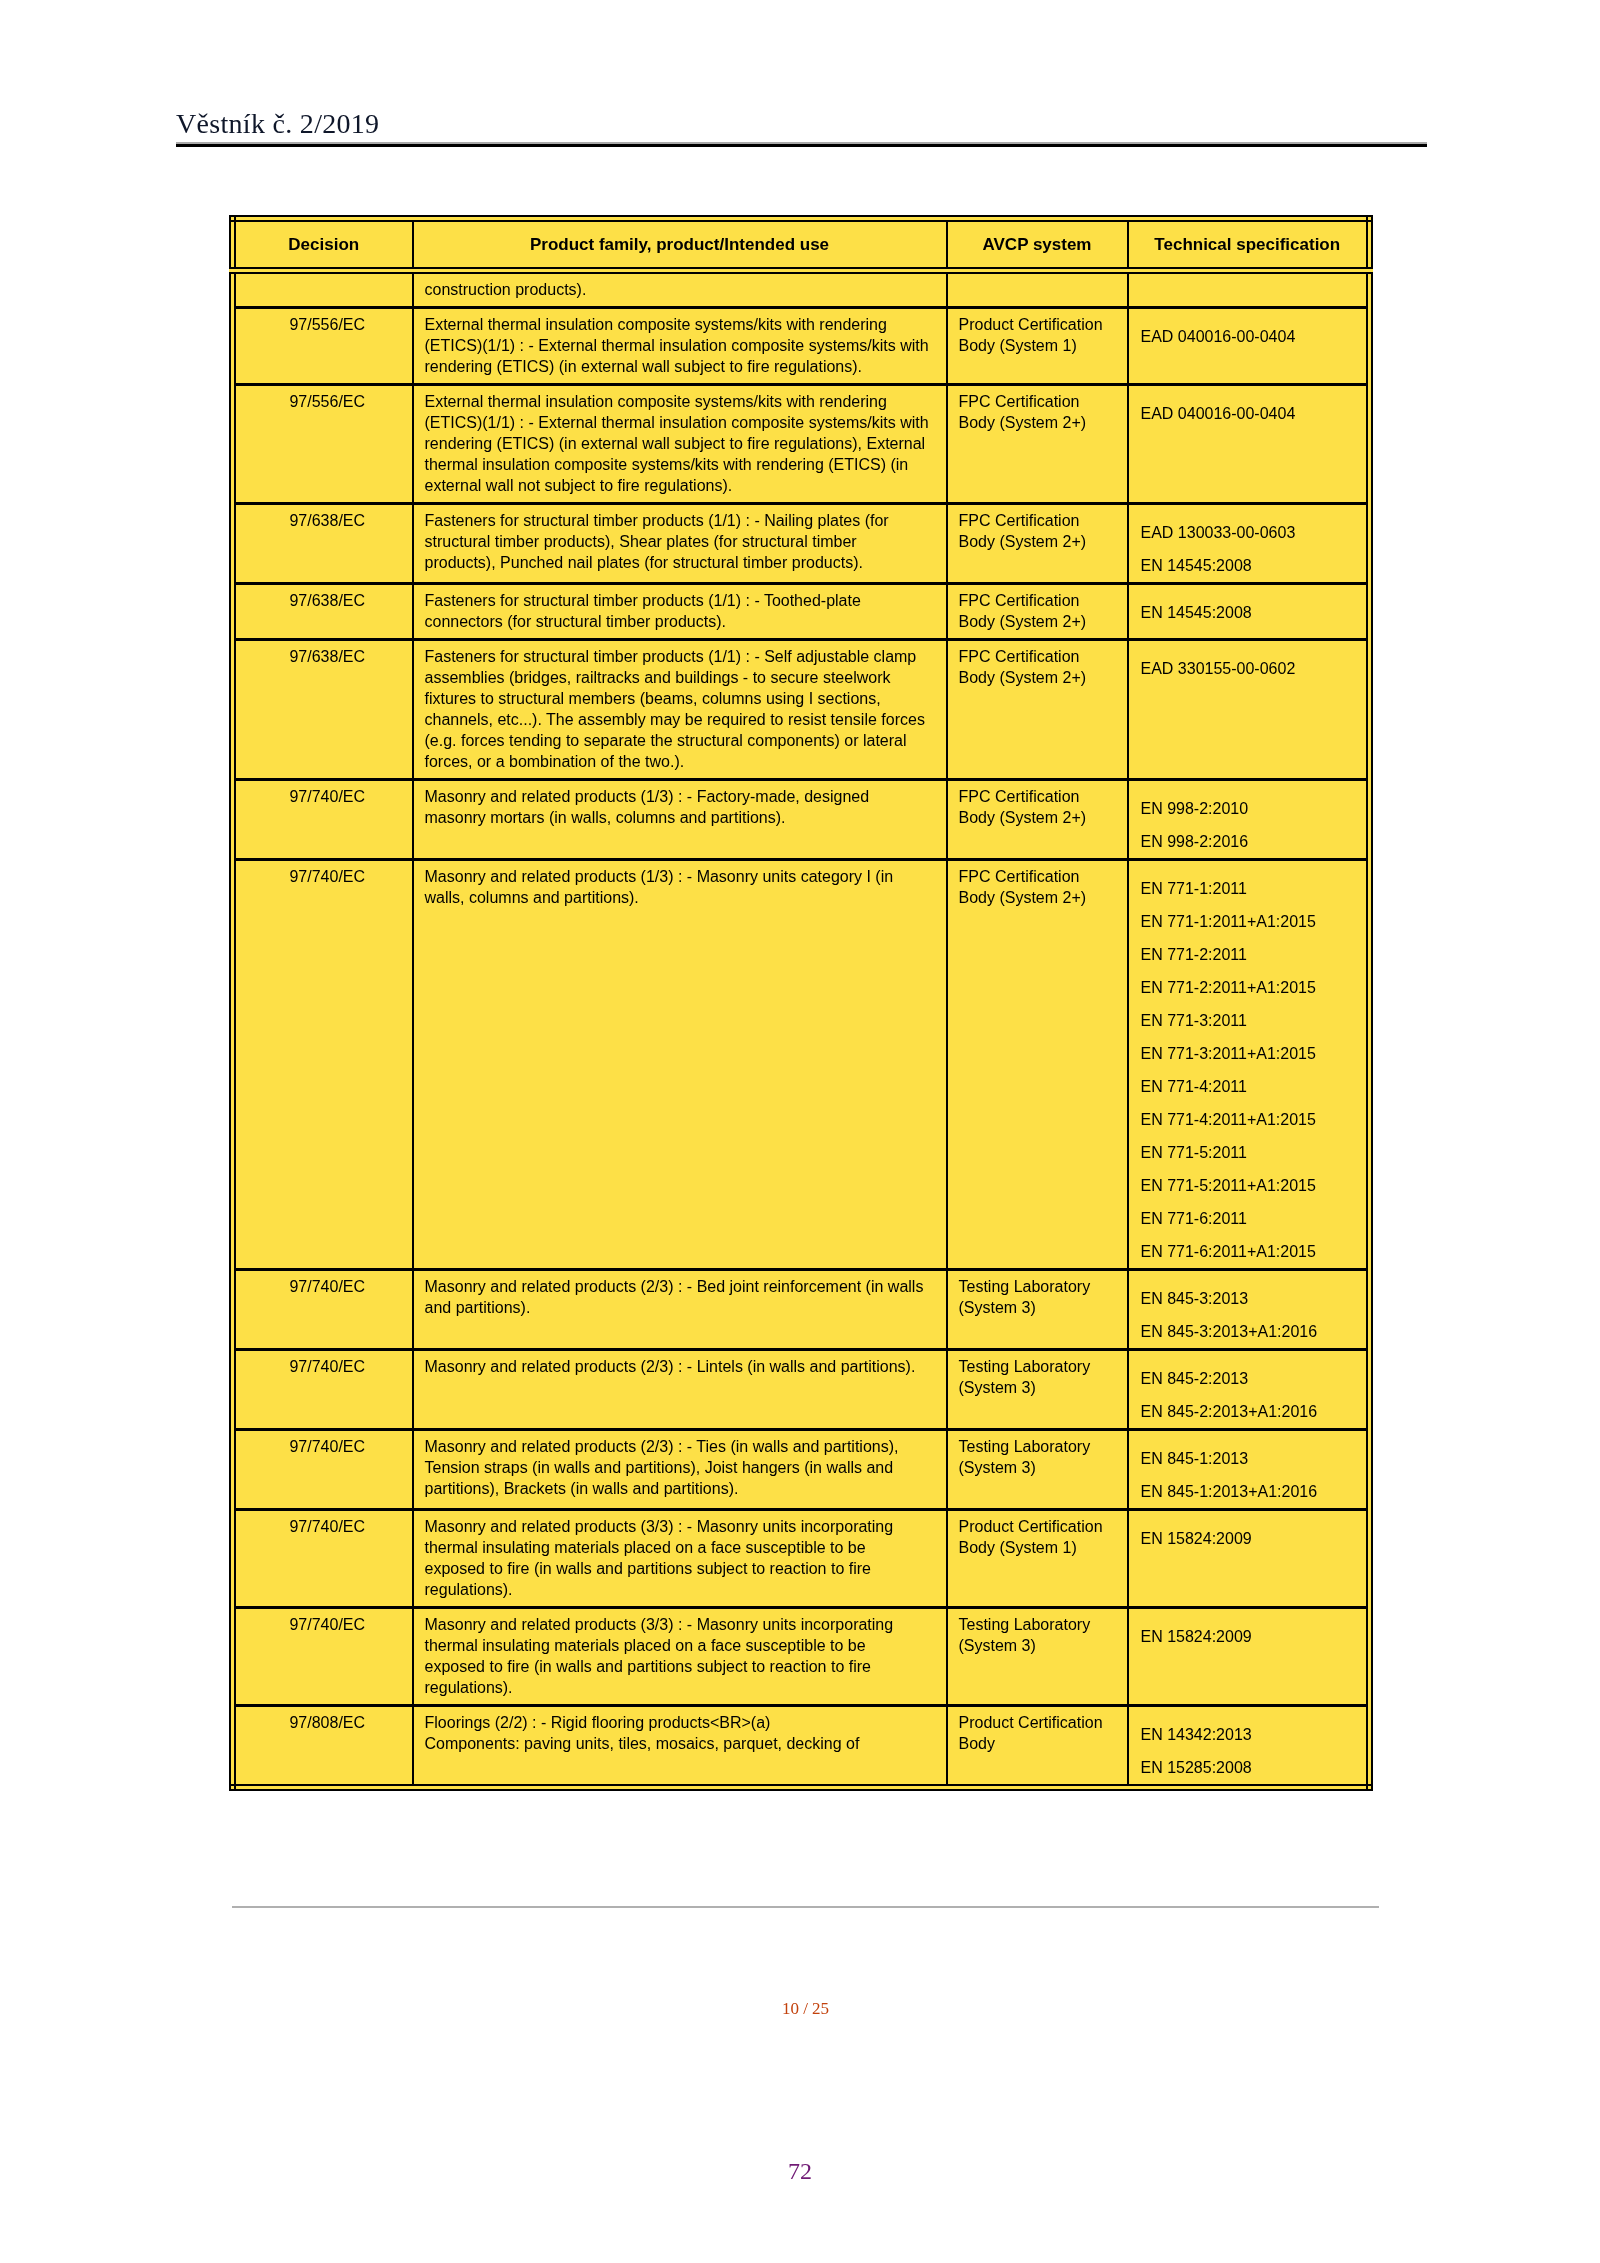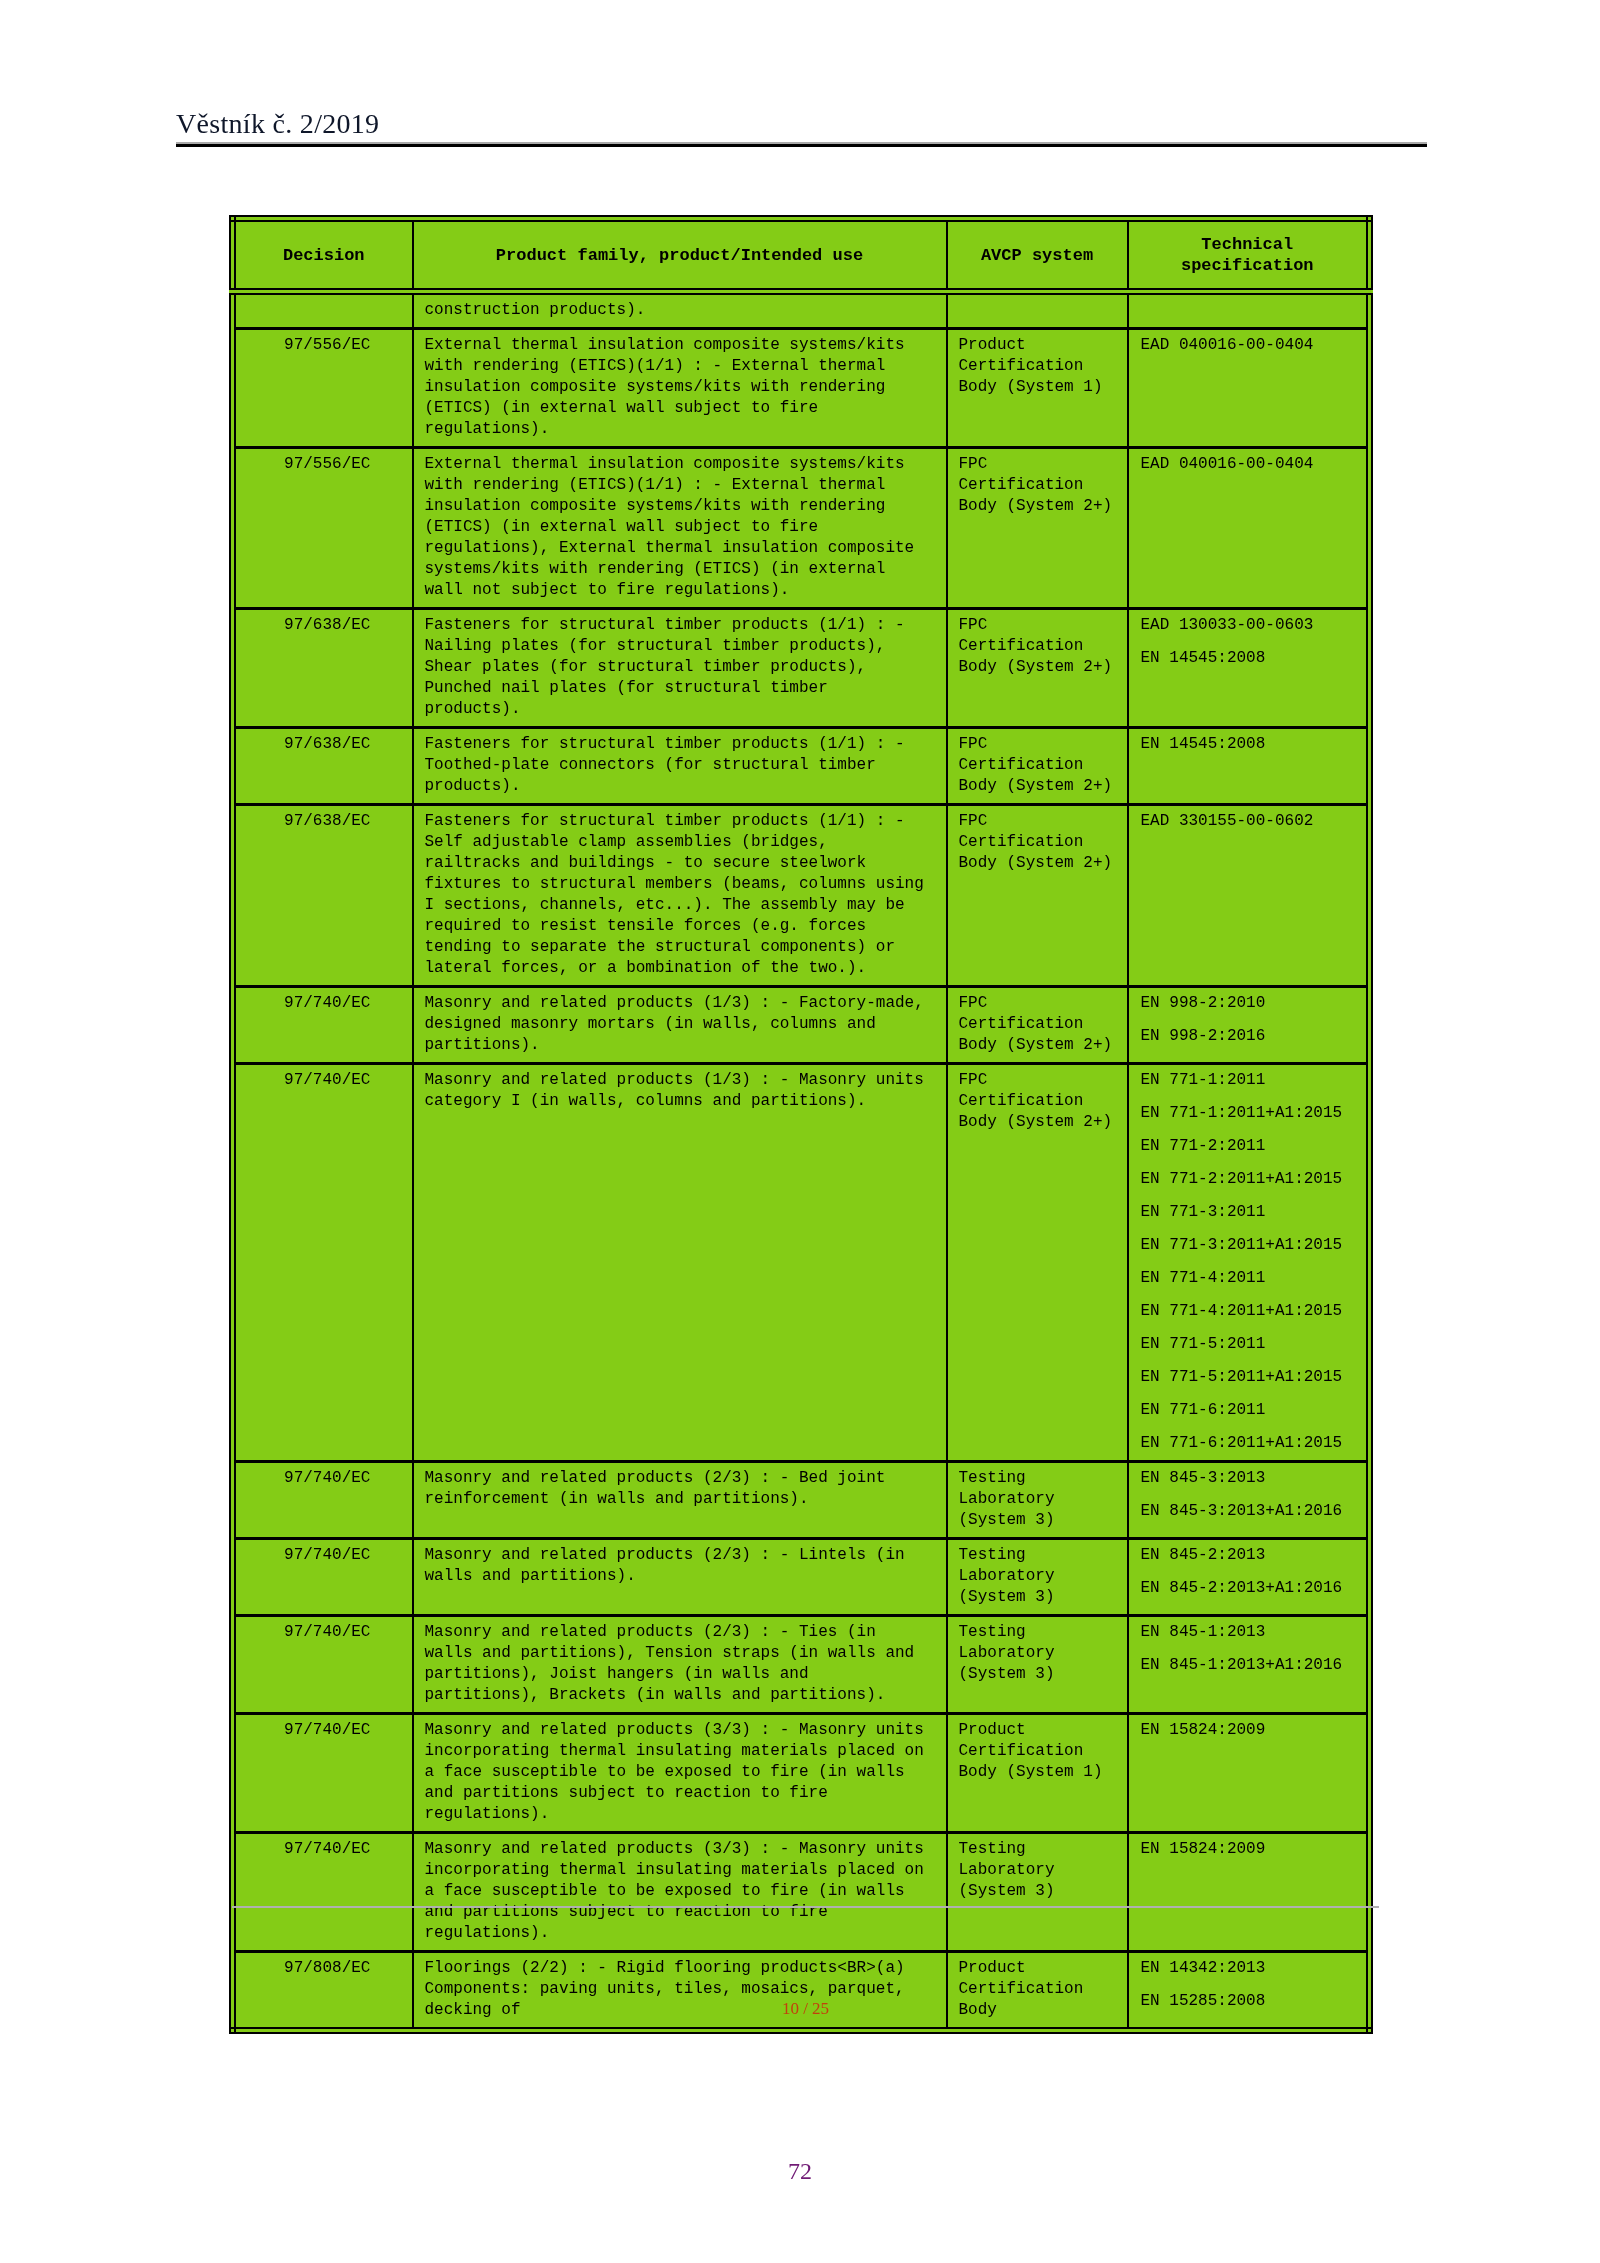--- a/index.html
+++ b/index.html
@@ -43,22 +43,21 @@
     position: absolute;
     left: 229px;
     top: 215px;
     width: 1145px;
   }
   table.spec-table {
     border-collapse: collapse;
     table-layout: fixed;
     width: 1137px;
     border: 7px double #000;
-    background: #84cc16;
-    font-family: Liberation Mono, monospace;
+    background: #fde047;
   }
   .spec-table th {
     border: 2px solid #000;
     border-bottom: 7px double #000;
     font-size: 17px;
     font-weight: bold;
     text-align: center;
     vertical-align: middle;
     padding: 12px 2px;
     line-height: 21px;
@@ -69,21 +68,21 @@
     vertical-align: top;
     font-size: 16px;
     line-height: 21px;
     padding: 5px 5px 6px 11px;
     overflow: hidden;
   }
   td.cell-decision { padding-left: 12px; text-align: center; }
   td.cell-product  { white-space: pre-line; padding-right: 16px; }
   td.cell-avcp     { padding-right: 8px; }
   td.cell-spec     { padding-left: 12px; }
-  .cell-spec p.spec-entry { margin: 0 0 12px 0; }
+  .cell-spec p.spec-entry { margin: 12px 0 12px 0; }
   .cell-spec p.spec-entry:last-child { margin-bottom: 0; }
 
   
   .footer-rule {
     position: absolute;
     left: 232px;
     top: 1906px;
     width: 1147px;
     height: 2px;
     background: #b0b0b0;

